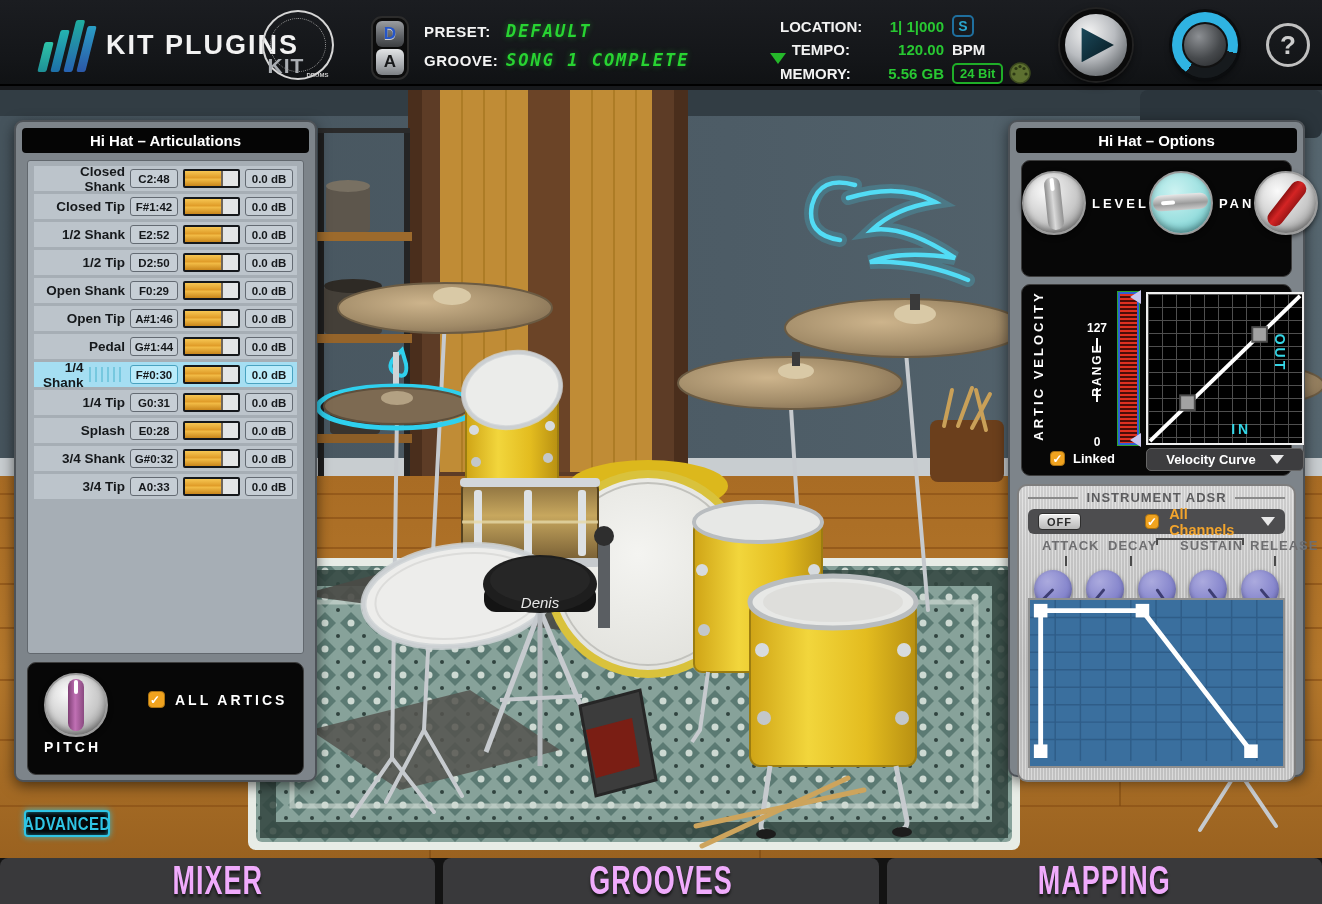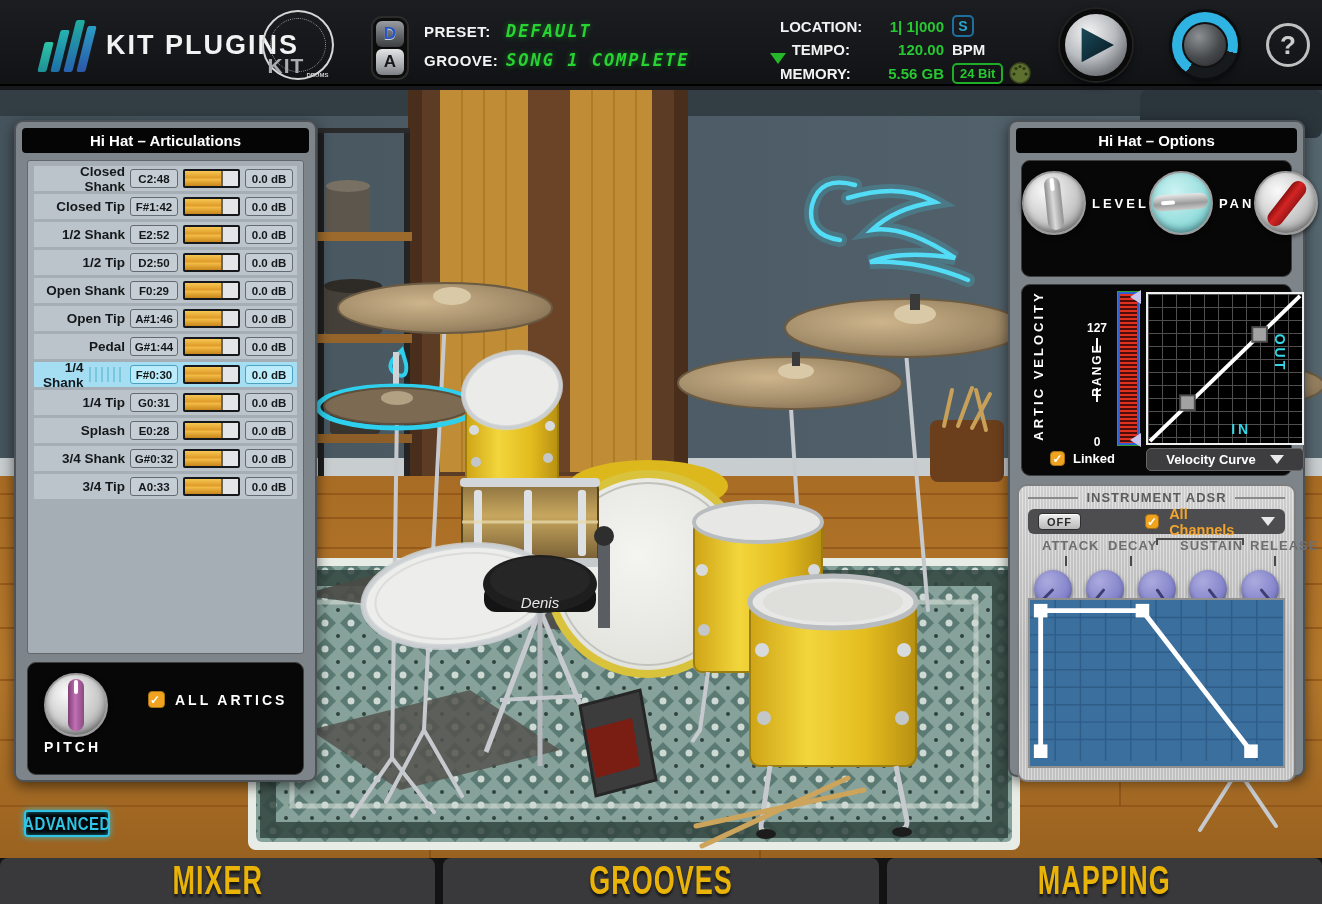--- a/index.html
+++ b/index.html
@@ -212,21 +212,21 @@
   .pknob .pt { position:absolute; left:50%; top:50%; width:3px; height:16px; margin-left:-1.5px;
     background:#3d3d72; transform-origin:50% 0; border-radius:2px; }
   .env-wrap { position:absolute; left:9px; right:9px; bottom:12px; height:170px;
     border:2px solid #8f8f8f; background:#3a6f9e; }
   .env-wrap svg { position:absolute; inset:0; }
 
   
   #tabs { position:absolute; left:0; bottom:0; width:1322px; height:46px; z-index:8;
     background:#131313; display:flex; gap:8px; }
   .tab { flex:1; background:#39393b; border-radius:8px 8px 0 0; display:flex;
-    align-items:center; justify-content:center; color:#eab308; font-weight:bold; font-size:27px;
+    align-items:center; justify-content:center; color:#f0abfc; font-weight:bold; font-size:27px;
     text-shadow:0 2px 2px rgba(0,0,0,.6); }
   .tab span { display:inline-block; transform:scaleY(1.5); letter-spacing:1px; }
   .tab.selected { background:linear-gradient(180deg,#e9e9e9,#cfcfcf); color:#121212;
     text-shadow:0 1px 0 #fff; }
 
   
   #scene { position:absolute; left:0; top:90px; width:1322px; height:768px; z-index:1; }
 </style>
 </head>
 <body>

